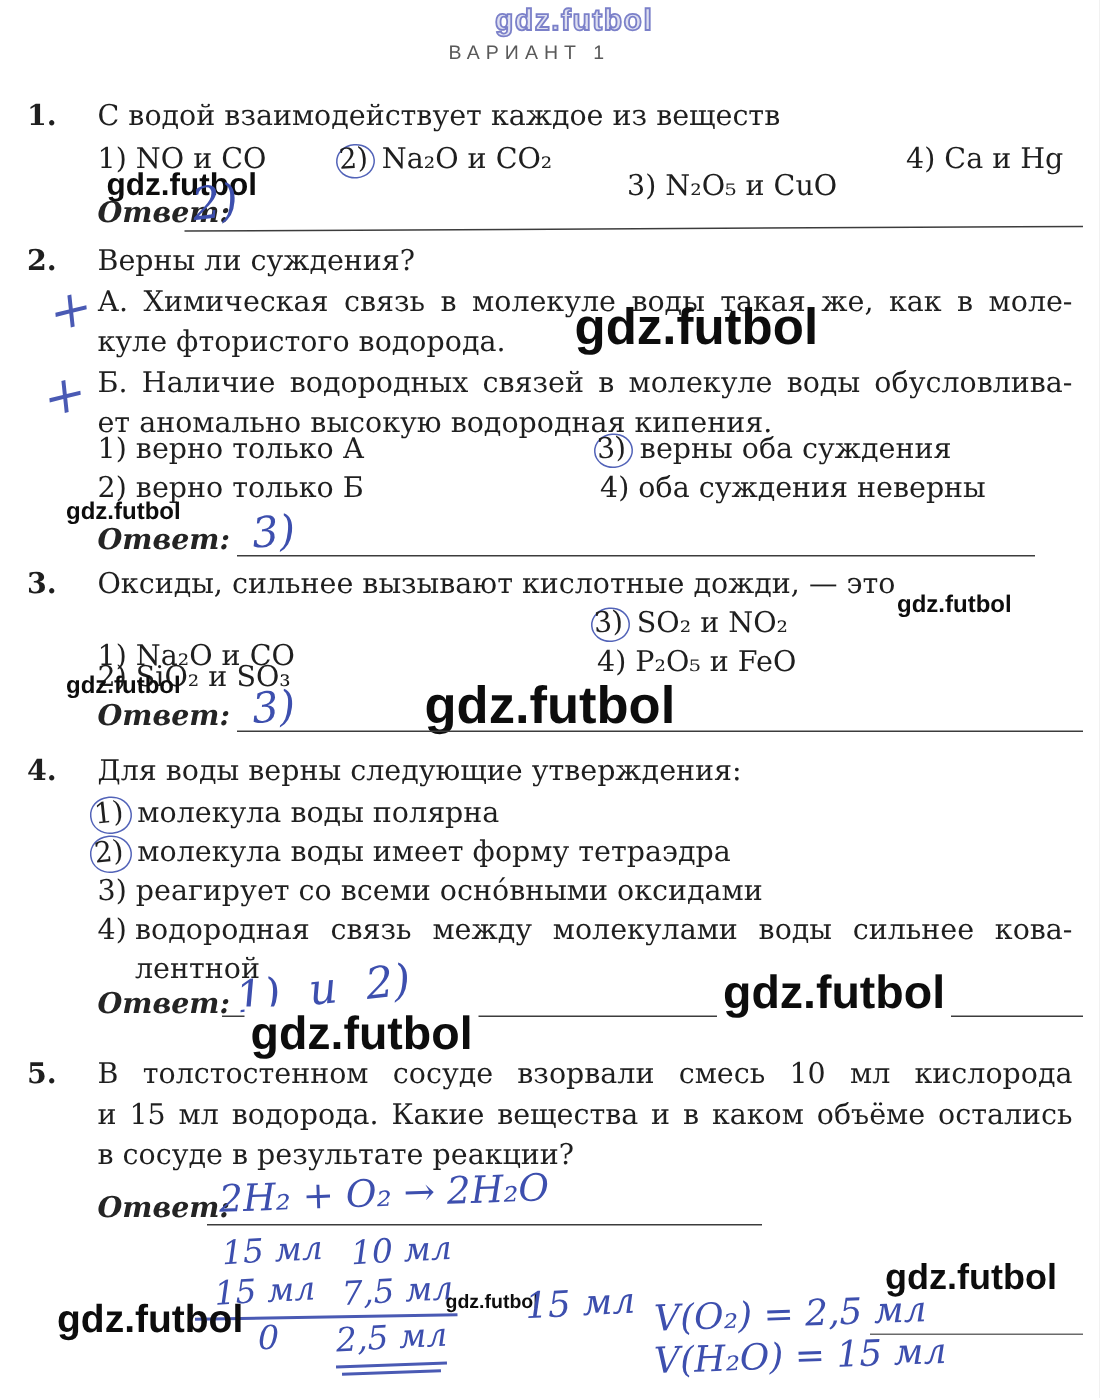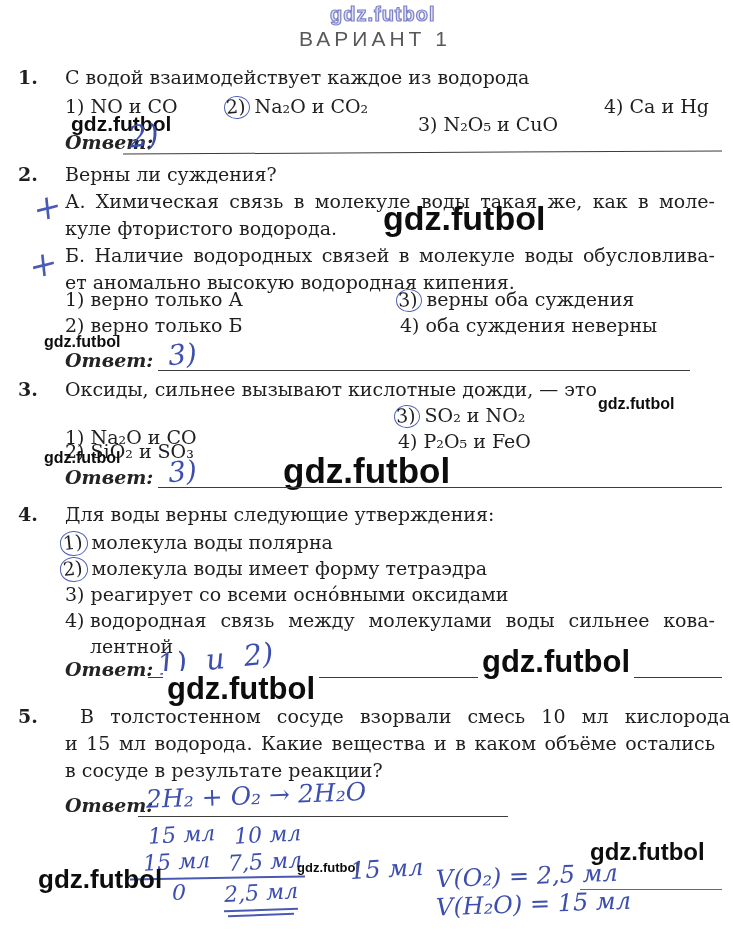--- a/index.html
+++ b/index.html
@@ -9,38 +9,38 @@
   .qnum{font-weight:700;}
   .just{white-space:normal;text-align:justify;text-align-last:justify;}
   .ans{position:absolute;font-size:19px;font-style:italic;font-weight:600;color:#242424;white-space:nowrap;}
   .hw{position:absolute;font-family:"DejaVu Serif",serif;font-style:italic;color:#3d4fae;white-space:nowrap;}
   .line{position:absolute;height:0;border-top:1.5px solid #3c3c3c;}
   .bline{position:absolute;height:0;border-top:2px solid #4a5ab4;}
   .wm{position:absolute;font-family:"Liberation Sans",sans-serif;font-weight:700;color:#0d0d0d;white-space:nowrap;}
   .wm-outline{position:absolute;font-family:"Liberation Sans",sans-serif;font-weight:700;
       color:rgba(128,132,198,0.25);-webkit-text-stroke:1.2px #7b80c9;letter-spacing:1px;}
   .heading{position:absolute;font-family:"Liberation Sans",sans-serif;font-weight:500;
-      color:#595959;letter-spacing:4px;font-size:21px;}
+      color:#595959;letter-spacing:4px;font-size:13px;}
   .circ{display:inline-block;border:1.7px solid #5263b8;border-radius:50%;
       padding:0 3px 1px 1px;margin:-2px -1px -2px -4px;line-height:1.05;transform:rotate(-4deg);}
   .circ2{display:inline-block;border:1.7px solid #5263b8;border-radius:48% 52% 50% 50%;
       padding:1px 4px 2px 2px;margin:-3px -2px -3px -6px;line-height:1.05;transform:rotate(-6deg);}
   .plus{position:absolute;color:#4a5ab4;font-size:34px;font-weight:400;
       transform:rotate(-14deg) skewX(-8deg);line-height:1;}
 </style>
 </head>
 <body>
 
 <div id="page">
 
   <div class="wm-outline" style="left:330px;top:3px;font-size:20px;">gdz.futbol</div>
   <div class="heading" style="left:299px;top:27px;">ВАРИАНТ 1</div>
 
   <div class="t qnum" style="left:18px;top:66px;">1.</div>
-  <div class="t" style="left:65px;top:66px;">С водой взаимодействует каждое из водорода</div>
+  <div class="t" style="left:65px;top:66px;">С водой взаимодействует каждое из веществ</div>
 
   <div class="t" style="left:65px;top:95px;">
     <span>1)</span>
     <span>NO и CO</span>
   </div>
   <div class="t" style="left:228px;top:95px;">
     <span class="circ"><span>2)</span></span>
     <span>Na₂O и CO₂</span>
   </div>
   <div class="t" style="left:418px;top:113px;">
@@ -138,21 +138,21 @@
   <div class="t just" style="left:90px;top:609px;width:625px;">водородная связь между молекулами воды сильнее кова-</div>
   <div class="t" style="left:90px;top:635px;">лентной</div>
 
   <div class="ans" style="left:65px;top:658px;">Ответ:</div>
   <div class="hw" style="left:157px;top:642px;font-size:29px;transform:rotate(-6deg);word-spacing:10px;">1)  и  2)</div>
   <div class="line" style="left:148px;top:677px;width:574px;"></div>
   <div class="wm" style="left:478px;top:644px;font-size:31px;background:#fff;padding:0 4px;">gdz.futbol</div>
   <div class="wm" style="left:163px;top:671px;font-size:31px;background:#fff;padding:0 4px;">gdz.futbol</div>
 
   <div class="t qnum" style="left:18px;top:705px;">5.</div>
-  <div class="t just" style="left:65px;top:705px;width:650px;margin-left:15px;">В толстостенном сосуде взорвали смесь 10 мл кислорода</div>
+  <div class="t just" style="left:65px;top:705px;width:650px;">В толстостенном сосуде взорвали смесь 10 мл кислорода</div>
   <div class="t just" style="left:65px;top:732px;width:650px;">и 15 мл водорода. Какие вещества и в каком объёме остались</div>
   <div class="t" style="left:65px;top:759px;">в сосуде в результате реакции?</div>
 
   <div class="ans" style="left:65px;top:794px;font-weight:700;">Ответ:</div>
   <div class="hw" style="left:146px;top:781px;font-size:25px;transform:rotate(-2deg);">2H₂ + O₂ → 2H₂O</div>
   <div class="line" style="left:138px;top:816px;width:370px;"></div>
 
   <div class="hw" style="left:148px;top:822px;font-size:22px;transform:rotate(-3deg);">15 мл</div>
   <div class="hw" style="left:234px;top:822px;font-size:22px;transform:rotate(-3deg);">10 мл</div>
   <div class="hw" style="left:143px;top:849px;font-size:22px;transform:rotate(-3deg);">15 мл</div>

